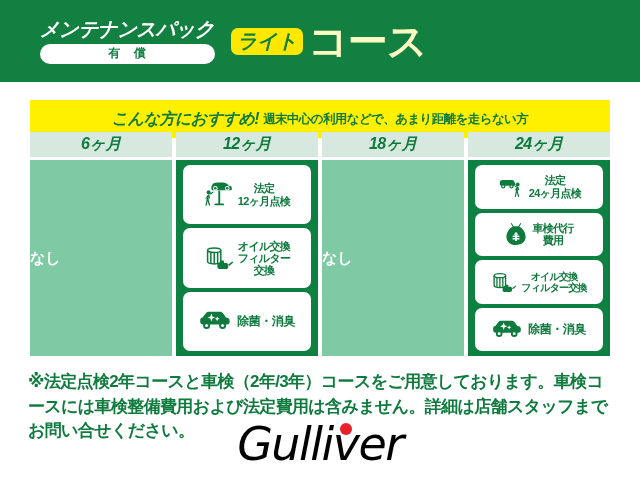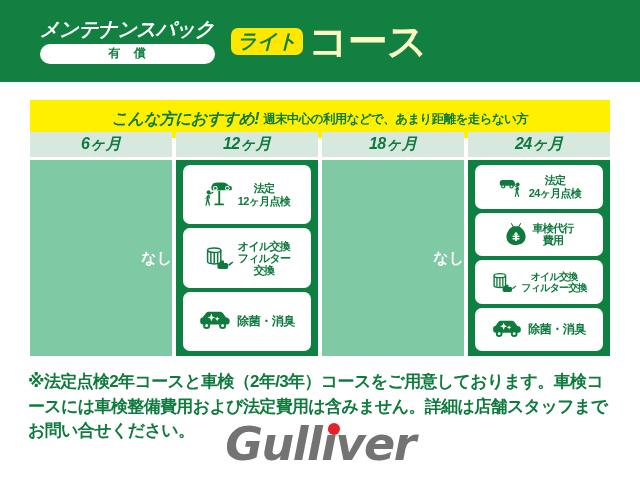--- a/index.html
+++ b/index.html
@@ -153,22 +153,21 @@
   }
   .col-body {
     margin-top: 3px;
     height: 196px;
     box-sizing: border-box;
   }
   .col-body.empty {
     background: #7FC9A5;
     display: flex;
     align-items: center;
-    justify-content: flex-end;
-    padding-left: 48px;
+    justify-content: flex-start;
   }
   .none-text {
     color: #ffffff;
     font-size: 15px;
     font-weight: bold;
     letter-spacing: 0px;
   }
   .col-body.filled {
     background: #0E8042;
     padding: 5px 7px;
@@ -232,23 +231,23 @@
     left: 0;
     top: 408px;
     width: 640px;
     height: 72px;
     display: flex;
     align-items: center;
     justify-content: center;
   }
   .logo-text {
     position: relative;
-    color: #737373;
+    color: #000000;
     font-size: 46px;
-    font-weight: bold;
+    font-weight: normal;
     font-style: italic;
     letter-spacing: -1.5px;
     line-height: 1;
     font-family: "DejaVu Sans", "Liberation Sans", sans-serif;
   }
   .logo-dot {
     position: absolute;
     width: 12px;
     height: 12px;
     border-radius: 50%;

